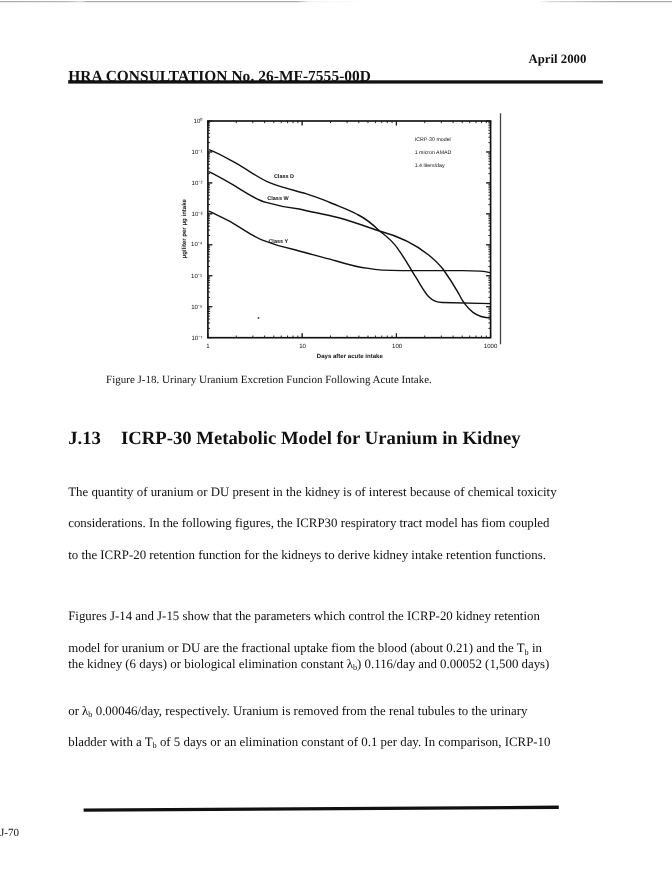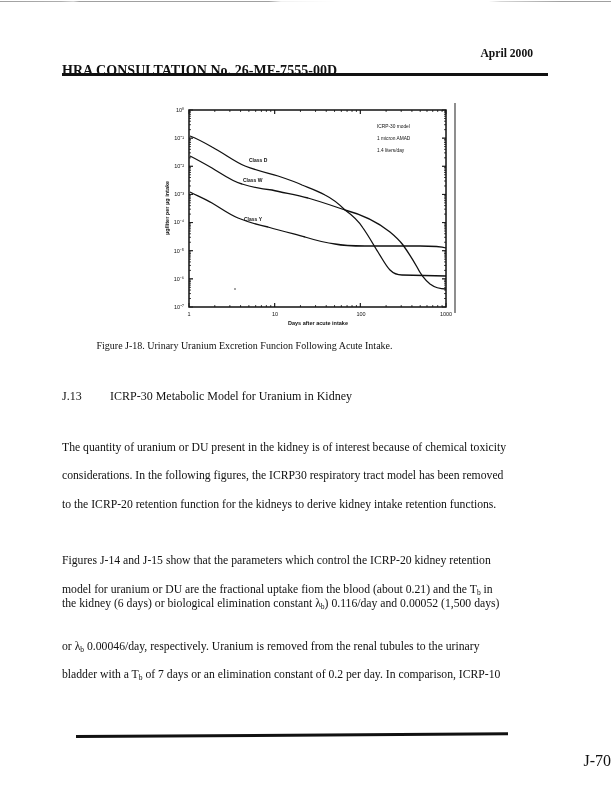--- a/index.html
+++ b/index.html
@@ -3,25 +3,25 @@
 <meta charset="utf-8">
 <style>
   html, body { margin: 0; padding: 0; background: #ffffff; }
   body { width: 611px; height: 792px; position: relative; overflow: hidden; color: #111; font-family: "Liberation Serif", serif; }
   .scanline { position: absolute; left: 0; top: 1px; width: 611px; height: 1px; background: linear-gradient(90deg, #888 0%, #999 10%, #ccc 12%, #888 13%, #888 44%, #eee 46%, #fff 55%, #fff 80%, #ccc 82%, #888 92%, #888 100%); opacity: 0.8; }
   .hdr-left { position: absolute; left: 62px; top: 47px; font-weight: bold; font-size: 14px; letter-spacing: 0.05px; margin-top: 16px; }
   .hdr-right { position: absolute; right: 78px; top: 47px; font-weight: bold; font-size: 11.6px; }
   .hdr-rule { position: absolute; left: 62px; top: 73px; width: 486px; height: 3px; background: #111; }
   .chart { position: absolute; left: 0; top: 0; }
   .caption { position: absolute; left: 0; width: 489px; top: 340px; text-align: center; font-size: 10px; }
-  .section { position: absolute; left: 62px; top: 389px; font-weight: normal; font-size: 12px; }
+  .section { position: absolute; left: 62px; top: 389px; font-weight: bold; font-size: 17px; }
   .section .num { display: inline-block; width: 48px; }
   .para-line { position: absolute; left: 62px; font-size: 11.7px; white-space: nowrap; }
   .foot-rule { position: absolute; left: 76px; top: 735px; width: 432px; height: 3px; background: #111; transform: rotate(-0.35deg); transform-origin: left center; }
-  .page-num { position: absolute; left: 0; width: 611px; top: 752px; text-align: right; font-size: 16px; }
+  .page-num { position: absolute; left: 0; width: 611px; top: 752px; text-align: left; font-size: 10px; }
   sub { font-size: 7.5px; vertical-align: -2px; }
   svg text { font-family: "Liberation Sans", sans-serif; }
 </style>
 </head>
 <body>
 
 <div class="scanline"></div>
 
 <div class="hdr-left">HRA CONSULTATION No. 26-MF-7555-00D</div>
 <div class="hdr-right">April 2000</div>
@@ -273,23 +273,23 @@
   <circle cx="235" cy="289" r="0.8" fill="#333"></circle>
 </svg>
 
 <div class="caption">Figure J-18.  Urinary Uranium Excretion Funcion Following Acute Intake.</div>
 
 <div class="section">
   <span class="num">J.13</span><span>ICRP-30 Metabolic Model for Uranium in Kidney</span>
 </div>
 
 <div class="para-line" style="top:441px">The quantity of uranium or DU present in the kidney is of interest because of chemical toxicity</div>
-<div class="para-line" style="top:469px">considerations.  In the following figures, the ICRP30 respiratory tract model has been removed</div>
+<div class="para-line" style="top:469px">considerations.  In the following figures, the ICRP30 respiratory tract model has fiom coupled</div>
 <div class="para-line" style="top:498px">to the ICRP-20 retention function for the kidneys to derive kidney intake retention functions.</div>
 
 <div class="para-line" style="top:554px">Figures J-14 and J-15 show that the parameters which control the ICRP-20 kidney retention</div>
 <div class="para-line" style="top:583px"><span>model for uranium or DU are the fractional uptake fiom the blood (about 0.21) and the T</span><sub>b</sub><span> in</span></div>
 <div class="para-line" style="top:597px"><span>the kidney (6 days) or biological elimination constant λ</span><sub>b</sub><span>) 0.116/day and 0.00052 (1,500 days)</span></div>
 <div class="para-line" style="top:640px"><span>or λ</span><sub>b</sub><span> 0.00046/day, respectively.  Uranium is removed from the renal tubules to the urinary</span></div>
-<div class="para-line" style="top:668px"><span>bladder with a T</span><sub>b</sub><span> of 7 days or an elimination constant of 0.2 per day.  In comparison, ICRP-10</span></div>
+<div class="para-line" style="top:668px"><span>bladder with a T</span><sub>b</sub><span> of 5 days or an elimination constant of 0.1 per day.  In comparison, ICRP-10</span></div>
 
 <div class="foot-rule"></div>
 <div class="page-num">J-70</div>
 
 </body></html>

